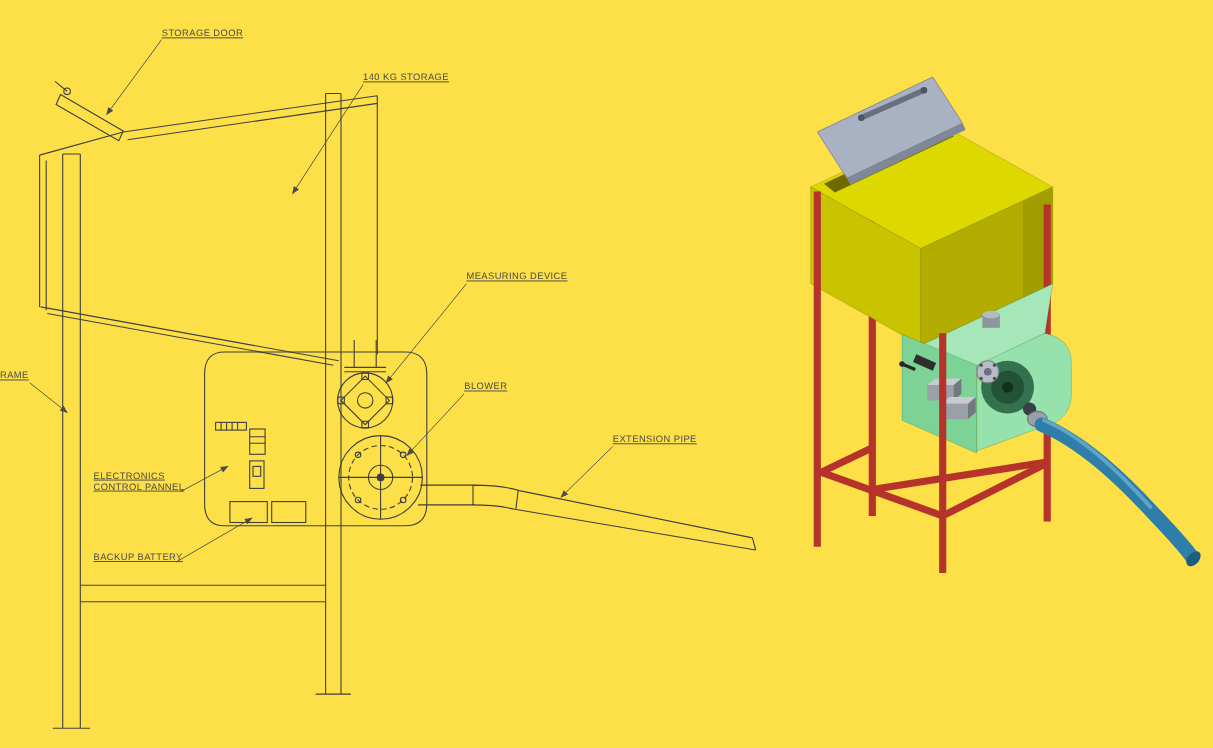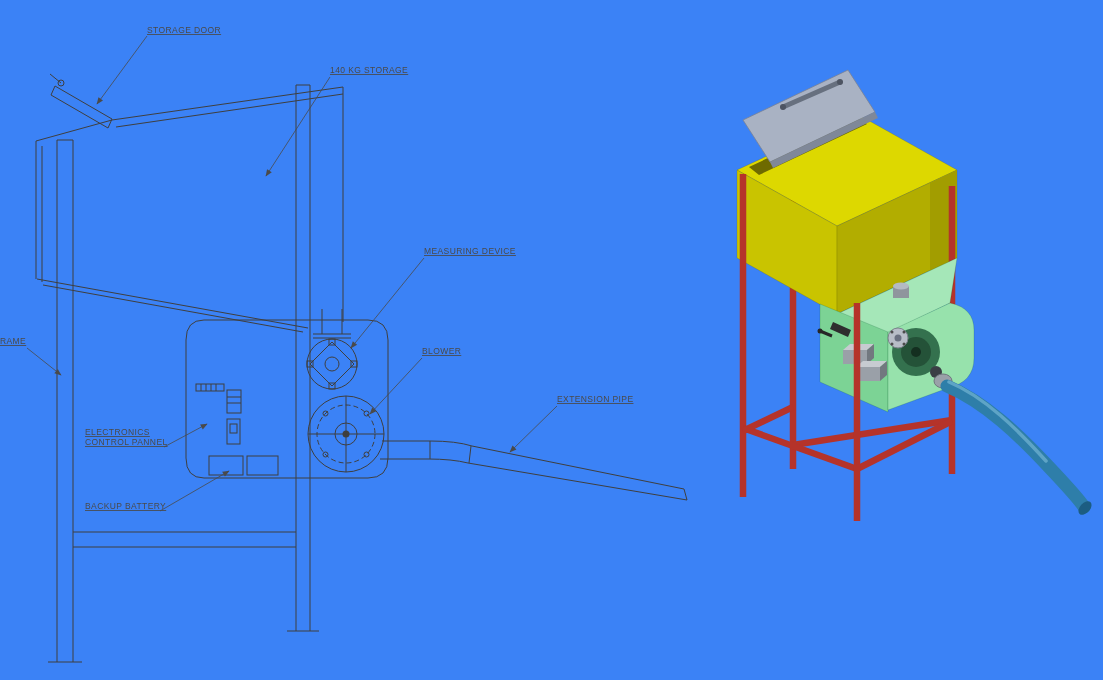--- a/index.html
+++ b/index.html
@@ -1,16 +1,16 @@
 <!DOCTYPE html>
 <html style="--line: #3f3f3f; --label-text: #4a4a4a; --hopper-yellow: #c9c400; --hopper-yellow-light: #ddd800; --hopper-yellow-dark: #b2ad00; --hopper-yellow-edge: #a29d00; --lid-gray: #a9b2c3; --lid-gray-dark: #7f8899; --body-green: #7cd395; --body-green-light: #97e2ac; --frame-red: #b5332a; --pipe-blue: #2e7ea9; --pipe-blue-dark: #1c5d82;"><head>
 <meta charset="utf-8">
 <style>
   html,body{margin:0;padding:0;background:#fff;width:1103px;height:680px;overflow:hidden}
-  .stage{position:relative;width:1103px;height:680px;background:#3b82f6}
+  .stage{position:relative;width:1103px;height:680px;background:#fde047}
   svg{display:block;position:absolute;left:0;top:0}
 
   
   .ln path,.ln rect,.ln circle,.ln ellipse{stroke:var(--line);stroke-width:1;fill:none;stroke-linecap:butt;stroke-linejoin:miter}
   .ln .fill-dot{fill:var(--line);stroke:none}
   .lbl{font-family:"Liberation Sans",sans-serif;font-size:8.5px;letter-spacing:.4px;fill:var(--label-text);text-decoration:underline}
   .leader{stroke:var(--label-text);stroke-width:.8;fill:none}
   .arrowhead{fill:var(--label-text)}
 
   

